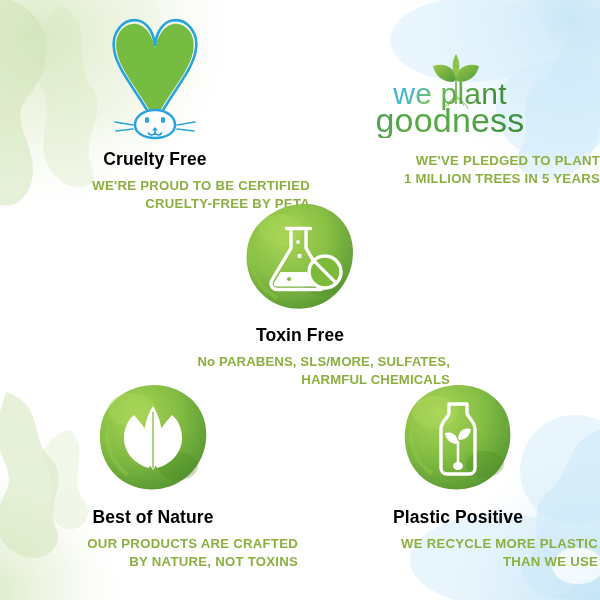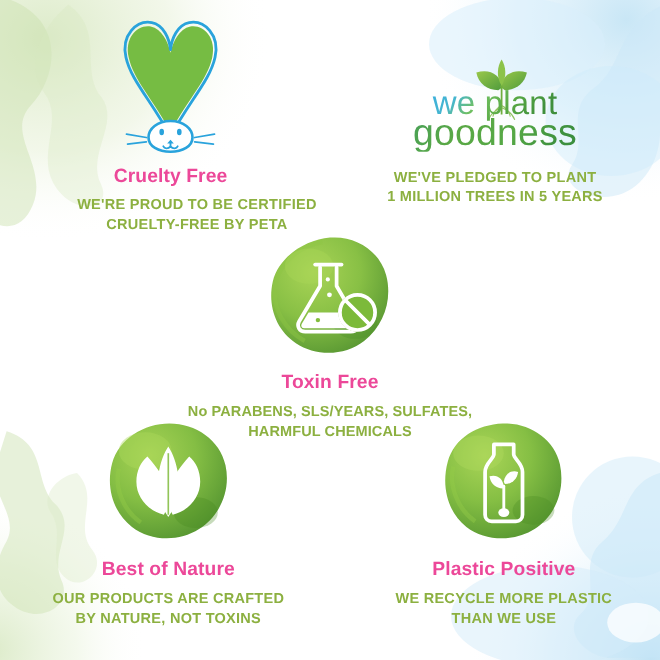--- a/index.html
+++ b/index.html
@@ -18,39 +18,40 @@
   .stage { position:absolute; inset:0; z-index:2; }
 
   .cell { position:absolute; text-align:center; }
 
   .badge-wrap { display:flex; justify-content:center; align-items:center; }
 
   .title {
     font-weight:700;
     font-size:17.5px;
     letter-spacing:0.1px;
-    color:#ec4899;
+    color:#000000;
     margin-top:9px;
     white-space:nowrap;
   }
   .desc {
     font-weight:700;
     font-size:13.2px;
     letter-spacing:0.25px;
     line-height:1.33;
     color:#8cb040;
     margin-top:6px;
     white-space:pre-line;
+    text-align:right;
   }
   .desc.tight { letter-spacing:0.1px; }
 
   
   #cell-cruelty   { left:0px;   top:12px;  width:310px; }
   #cell-plant     { left:300px; top:52px;  width:300px; }
-  #cell-toxin     { left:150px; top:212px; width:300px; }
+  #cell-toxin     { left:150px; top:200px; width:300px; }
   #cell-nature    { left:8px;   top:382px; width:290px; }
   #cell-plastic   { left:318px; top:382px; width:280px; }
 
   #cell-cruelty .desc { margin-top:7px;padding-left:48px; }
   #cell-plant  .desc  { margin-top:14px; }
   #cell-toxin  .desc  { margin-top:7px; }
   #cell-nature .desc  { margin-top:7px; }
   #cell-plastic .desc { margin-top:7px; }
 </style>
 </head>
@@ -225,21 +226,21 @@
         <circle cx="57" cy="42" r="1.9" fill="#ffffff"></circle>
         <circle cx="58.5" cy="56" r="2.2" fill="#ffffff"></circle>
         <circle cx="48" cy="79" r="2" fill="#83bd3d"></circle>
 
         <circle cx="84" cy="72" r="17.5" fill="#7cba3a"></circle>
         <circle cx="84" cy="72" r="16" fill="none" stroke="#ffffff" stroke-width="3.4"></circle>
         <path d="M73.6 61.6 L94.4 82.4" stroke="#ffffff" stroke-width="3.4" stroke-linecap="round"></path>
       </svg>
     </div>
     <div class="title">Toxin Free</div>
-    <div class="desc tight">No PARABENS, SLS/YEARS, SULFATES,
+    <div class="desc tight">No PARABENS, SLS/MORE, SULFATES,
 HARMFUL CHEMICALS</div>
   </div>
 
   <div class="cell" id="cell-plastic">
     <div class="badge-wrap">
       <svg width="118" height="116" viewBox="0 0 118 116">
         <defs>
           <radialGradient id="blobG3" cx="34%" cy="28%" r="80%">
             <stop offset="0%" stop-color="#a6d350"></stop>
             <stop offset="50%" stop-color="#80bc3c"></stop>

